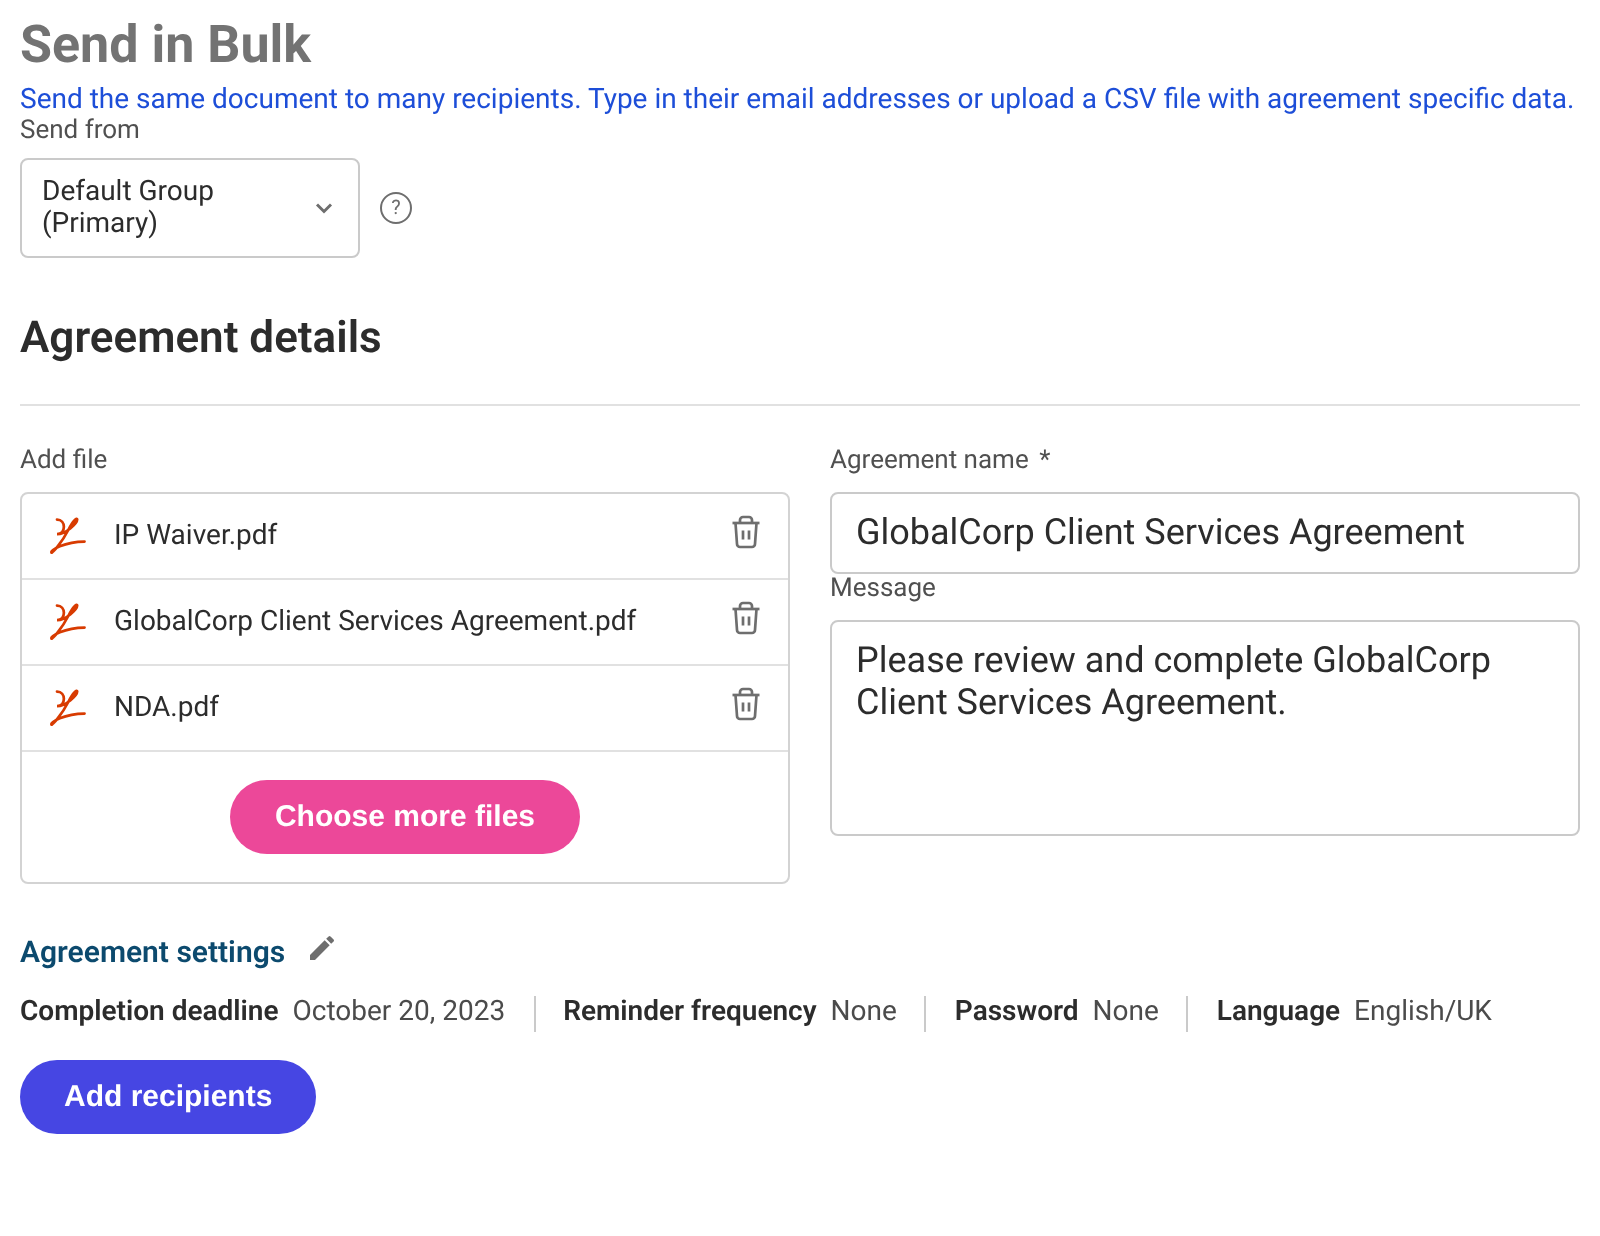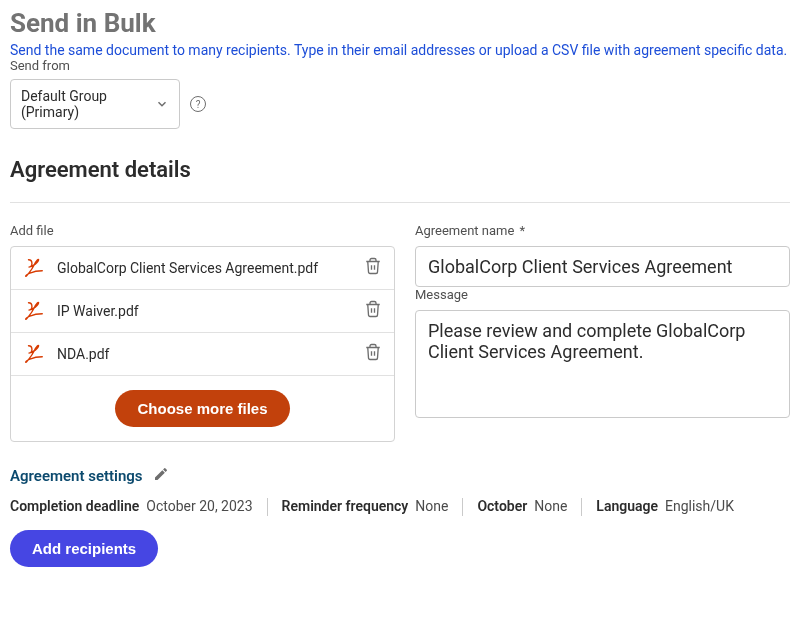--- a/index.html
+++ b/index.html
@@ -100,21 +100,21 @@
     font-size: 14px;
     color: #2c2c2c;
   }
   .trash-icon { cursor: pointer; }
   .choose-more {
     display: flex;
     justify-content: center;
     padding: 14px 0;
   }
   .btn-primary {
-    background: #c2410c;
+    background: #ec4899;
     color: #fff;
     border: none;
     border-radius: 22px;
     padding: 10px 22px;
     font-size: 15px;
     font-weight: 600;
     cursor: pointer;
   }
   .text-input, .textarea {
     width: 100%;
@@ -194,52 +194,52 @@
   <div class="two-col">
     <div class="col-left">
       <div class="field-label" data-name="add-file-label">Add file</div>
       <div class="file-box" data-name="file-list">
         <div class="file-row" data-name="file-row">
           <span class="pdf-icon" data-name="pdf-icon">
             <svg width="22" height="22" viewBox="0 0 48 48">
                 <path fill="none" stroke="#d83b01" stroke-width="3" stroke-linecap="round" d="M12 6 C22 6 22 22 12 22 C22 22 34 10 34 6 C34 4 30 6 24 18 C18 30 6 44 6 42 C4 40 20 30 42 30"></path>
               </svg>
           </span>
+          <span class="file-name" data-name="file-name">IP Waiver.pdf</span>
+          <span class="trash-icon" data-name="trash-icon">
+            <svg width="18" height="18" viewBox="0 0 24 24" fill="none" stroke="#6e6e6e" stroke-width="1.8">
+                <polyline points="3 6 5 6 21 6"></polyline>
+                <path d="M19 6l-1 14a2 2 0 0 1-2 2H8a2 2 0 0 1-2-2L5 6"></path>
+                <path d="M10 11v6M14 11v6"></path>
+                <path d="M8 6V4a2 2 0 0 1 2-2h4a2 2 0 0 1 2 2v2"></path>
+              </svg>
+          </span>
+        </div>
+        <div class="file-row" data-name="file-row">
+          <span class="pdf-icon" data-name="pdf-icon">
+            <svg width="22" height="22" viewBox="0 0 48 48">
+                <path fill="none" stroke="#d83b01" stroke-width="3" stroke-linecap="round" d="M12 6 C22 6 22 22 12 22 C22 22 34 10 34 6 C34 4 30 6 24 18 C18 30 6 44 6 42 C4 40 20 30 42 30"></path>
+              </svg>
+          </span>
           <span class="file-name" data-name="file-name">GlobalCorp Client Services Agreement.pdf</span>
           <span class="trash-icon" data-name="trash-icon">
             <svg width="18" height="18" viewBox="0 0 24 24" fill="none" stroke="#6e6e6e" stroke-width="1.8">
                 <polyline points="3 6 5 6 21 6"></polyline>
                 <path d="M19 6l-1 14a2 2 0 0 1-2 2H8a2 2 0 0 1-2-2L5 6"></path>
                 <path d="M10 11v6M14 11v6"></path>
                 <path d="M8 6V4a2 2 0 0 1 2-2h4a2 2 0 0 1 2 2v2"></path>
               </svg>
           </span>
         </div>
         <div class="file-row" data-name="file-row">
           <span class="pdf-icon" data-name="pdf-icon">
             <svg width="22" height="22" viewBox="0 0 48 48">
                 <path fill="none" stroke="#d83b01" stroke-width="3" stroke-linecap="round" d="M12 6 C22 6 22 22 12 22 C22 22 34 10 34 6 C34 4 30 6 24 18 C18 30 6 44 6 42 C4 40 20 30 42 30"></path>
               </svg>
           </span>
-          <span class="file-name" data-name="file-name">IP Waiver.pdf</span>
-          <span class="trash-icon" data-name="trash-icon">
-            <svg width="18" height="18" viewBox="0 0 24 24" fill="none" stroke="#6e6e6e" stroke-width="1.8">
-                <polyline points="3 6 5 6 21 6"></polyline>
-                <path d="M19 6l-1 14a2 2 0 0 1-2 2H8a2 2 0 0 1-2-2L5 6"></path>
-                <path d="M10 11v6M14 11v6"></path>
-                <path d="M8 6V4a2 2 0 0 1 2-2h4a2 2 0 0 1 2 2v2"></path>
-              </svg>
-          </span>
-        </div>
-        <div class="file-row" data-name="file-row">
-          <span class="pdf-icon" data-name="pdf-icon">
-            <svg width="22" height="22" viewBox="0 0 48 48">
-                <path fill="none" stroke="#d83b01" stroke-width="3" stroke-linecap="round" d="M12 6 C22 6 22 22 12 22 C22 22 34 10 34 6 C34 4 30 6 24 18 C18 30 6 44 6 42 C4 40 20 30 42 30"></path>
-              </svg>
-          </span>
           <span class="file-name" data-name="file-name">NDA.pdf</span>
           <span class="trash-icon" data-name="trash-icon">
             <svg width="18" height="18" viewBox="0 0 24 24" fill="none" stroke="#6e6e6e" stroke-width="1.8">
                 <polyline points="3 6 5 6 21 6"></polyline>
                 <path d="M19 6l-1 14a2 2 0 0 1-2 2H8a2 2 0 0 1-2-2L5 6"></path>
                 <path d="M10 11v6M14 11v6"></path>
                 <path d="M8 6V4a2 2 0 0 1 2-2h4a2 2 0 0 1 2 2v2"></path>
               </svg>
           </span>
         </div>
@@ -267,19 +267,19 @@
           <path d="M3 17.25V21h3.75l11-11.04-3.75-3.75L3 17.25zM20.71 7.04a1 1 0 0 0 0-1.41l-2.34-2.34a1 1 0 0 0-1.41 0l-1.83 1.83 3.75 3.75 1.83-1.83z"></path>
         </svg>
     </span>
   </div>
 
   <div class="settings-line" data-name="agreement-settings-summary">
     <span><strong>Completion deadline</strong>&nbsp;&nbsp;<span>October 20, 2023</span></span>
     <span class="vsep" data-name="separator"></span>
     <span><strong>Reminder frequency</strong>&nbsp;&nbsp;<span>None</span></span>
     <span class="vsep" data-name="separator"></span>
-    <span><strong>October</strong>&nbsp;&nbsp;<span>None</span></span>
+    <span><strong>Password</strong>&nbsp;&nbsp;<span>None</span></span>
     <span class="vsep" data-name="separator"></span>
     <span><strong>Language</strong>&nbsp;&nbsp;<span>English/UK</span></span>
   </div>
 
   <button class="add-recipients" data-name="add-recipients-button">Add recipients</button>
 </div>
 
 </body></html>

